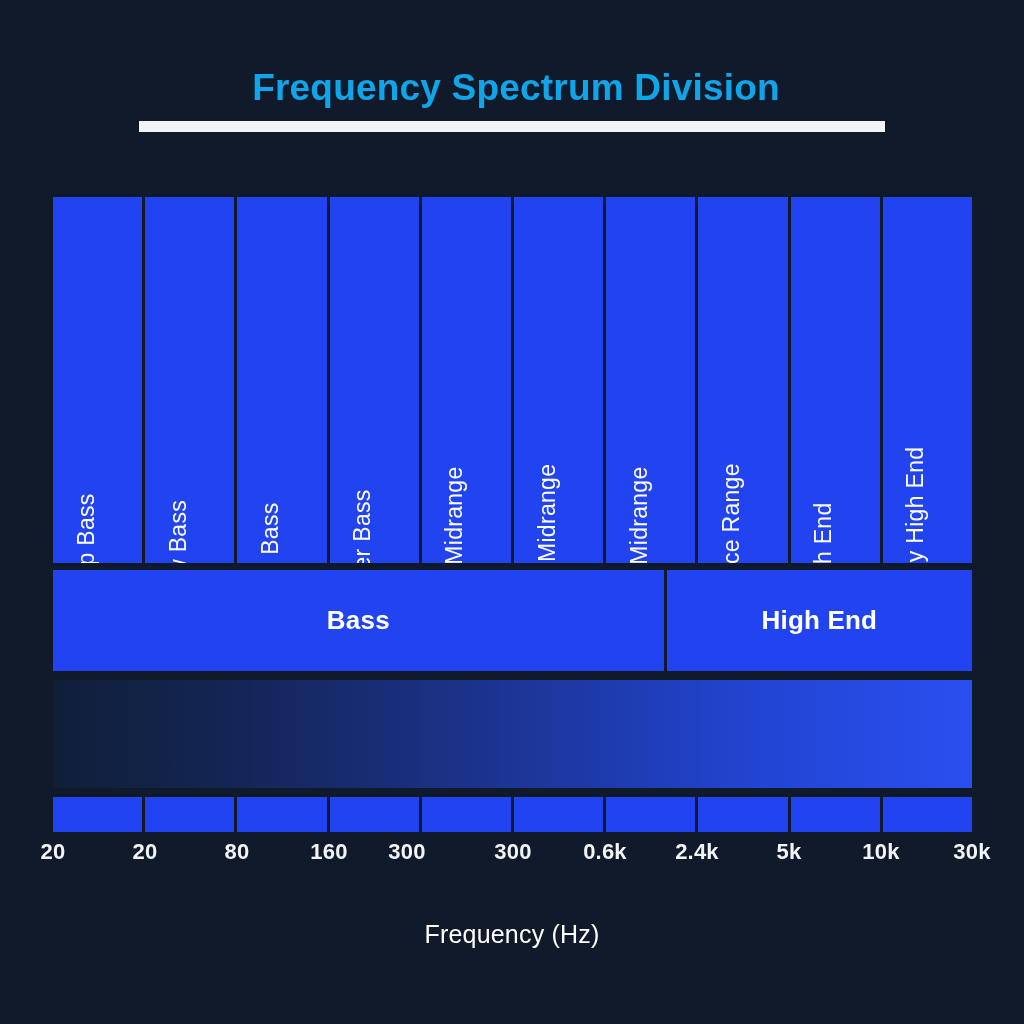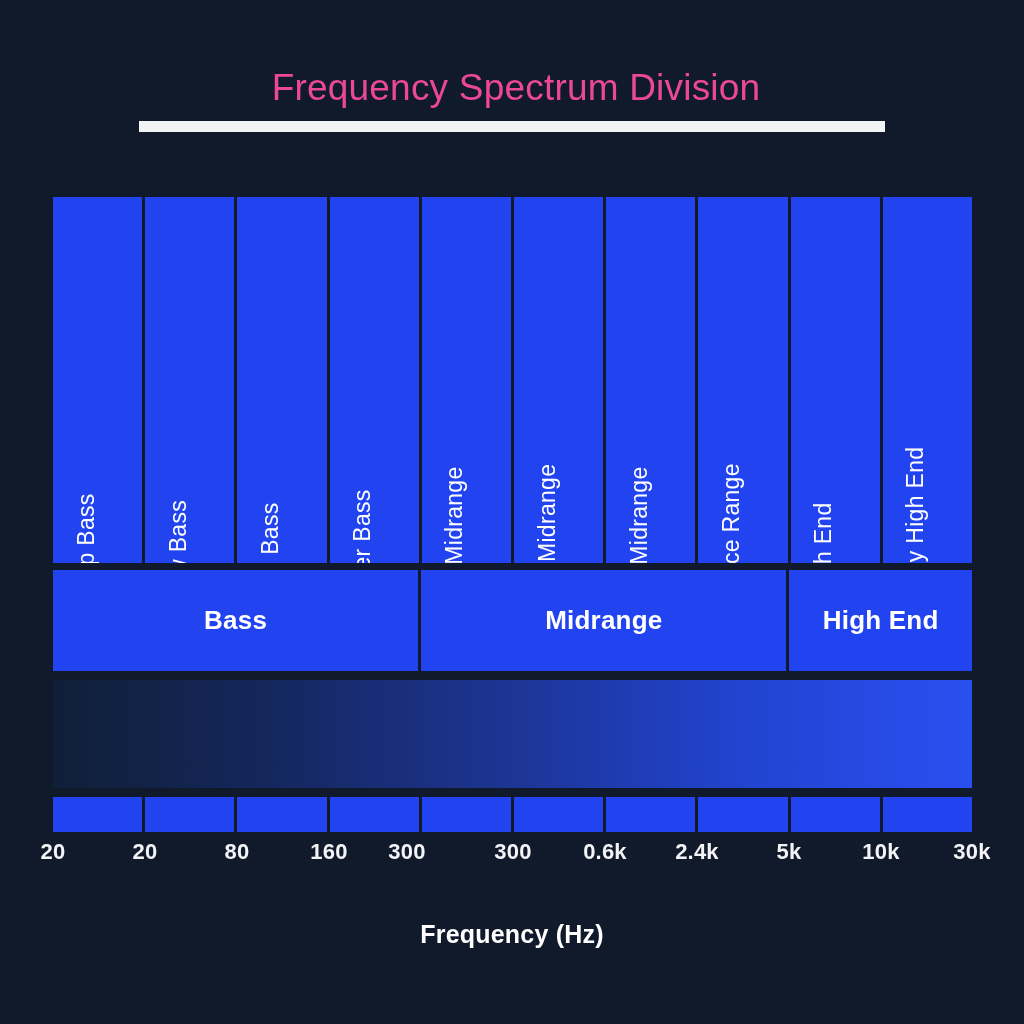--- a/index.html
+++ b/index.html
@@ -22,22 +22,22 @@
   #title-block {
     position: absolute;
     left: 0;
     top: 64px;
     width: 1024px;
     text-align: center;
   }
 
   #page-title {
     font-size: 37px;
-    font-weight: 400;
-    color: #ec4899;
+    font-weight: 700;
+    color: #0ea5e9;
     letter-spacing: 0.2px;
     line-height: 48px;
     margin-left: 8px;
   }
 
   #title-underline {
     margin: 9px auto 0 auto;
     width: 746px;
     height: 11px;
     background: #f2f3f5;
@@ -144,21 +144,21 @@
 
   
   #axis-caption {
     position: absolute;
     left: 0;
     top: 920px;
     width: 1024px;
     text-align: center;
     color: #ffffff;
     font-size: 25px;
-    font-weight: 700;
+    font-weight: 400;
     letter-spacing: 0.2px;
   }
 </style>
 </head>
 <body>
 
 <div id="title-block">
   <div id="page-title">Frequency Spectrum Division</div>
   <div id="title-underline"></div>
 </div>
@@ -193,21 +193,20 @@
     <div class="band-cell">
       <span class="band-label">High End</span>
     </div>
     <div class="band-cell">
       <span class="band-label">Extremely High End</span>
     </div>
   </div>
 
   <div id="group-row">
     <div class="group-cell span-4">Bass</div>
-    <div class="group-cell span-4">Midrange</div>
     <div class="group-cell span-2">High End</div>
   </div>
 
   <div id="gradient-strip"></div>
 
   <div id="tick-row">
     <div class="tick-block"></div>
     <div class="tick-block"></div>
     <div class="tick-block"></div>
     <div class="tick-block"></div>

